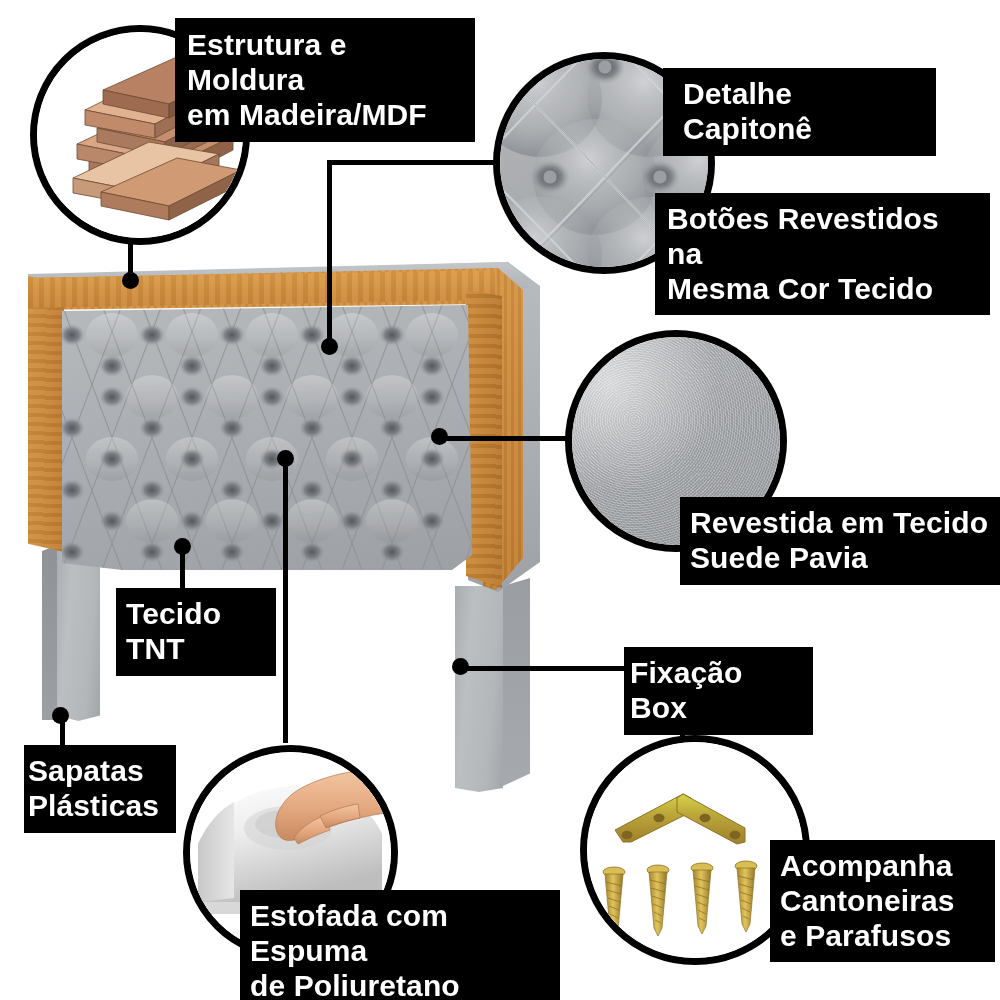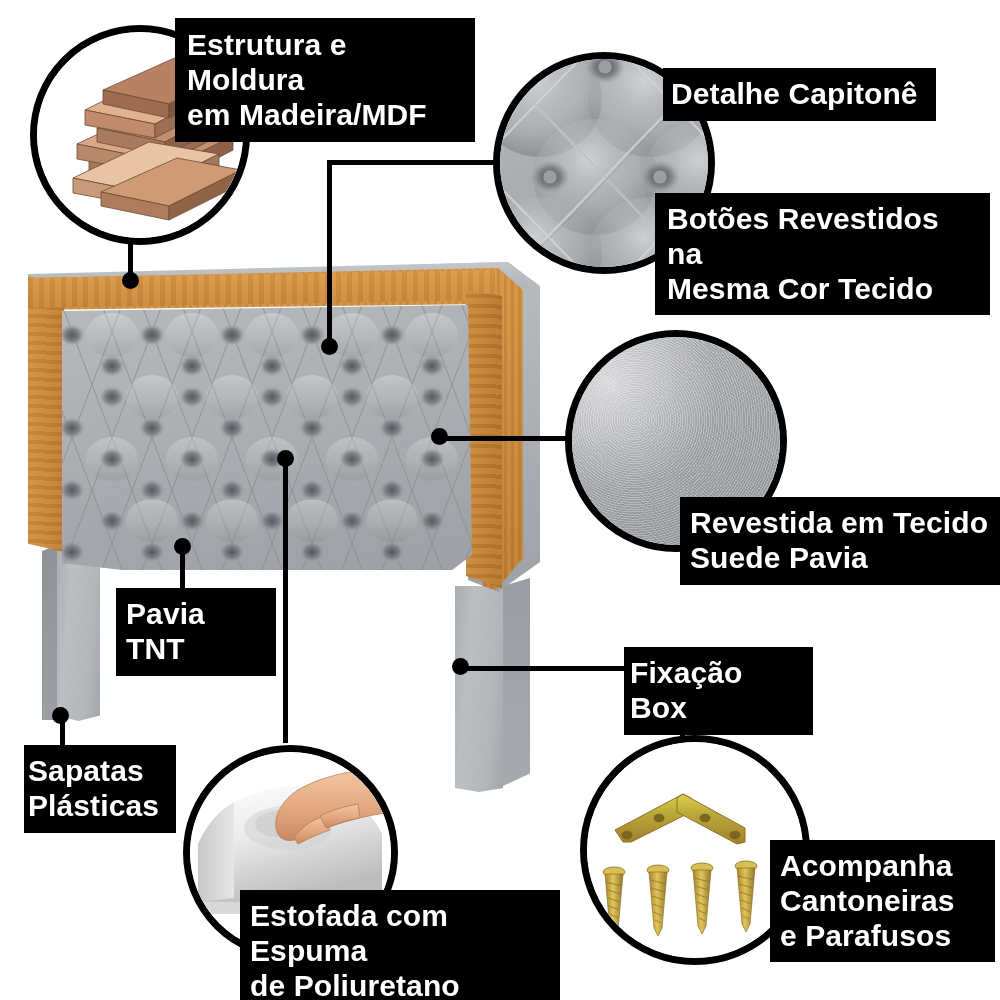--- a/index.html
+++ b/index.html
@@ -487,29 +487,29 @@
             </g>
           </g>
         </svg>
       </div>
     </div>
   </div>
 
   <div class="label-box lb-center" style="left:175px;top:18px;width:300px;padding:10px 12px;font-size:30px;">Estrutura e Moldura
 em Madeira/MDF</div>
 
-  <div class="label-box lb-center" style="left:663px;top:68px;width:273px;padding:9px 8px;font-size:30px;">Detalhe Capitonê</div>
+  <div class="label-box lb-center" style="left:663px;top:68px;width:273px;padding:9px 20px;font-size:30px;">Detalhe Capitonê</div>
 
   <div class="label-box lb-center" style="left:655px;top:193px;width:335px;padding:9px 12px;font-size:30px;">Botões Revestidos na
 Mesma Cor Tecido</div>
 
   <div class="label-box lb-center" style="left:664px;top:497px;width:325px;padding:9px 10px;font-size:30px;margin-left:16px;">Revestida em  Tecido
 Suede Pavia</div>
 
-  <div class="label-box lb-center" style="left:116px;top:588px;width:160px;padding:9px 10px;font-size:30px;">Pavia TNT</div>
+  <div class="label-box lb-center" style="left:116px;top:588px;width:160px;padding:9px 10px;font-size:30px;">Tecido TNT</div>
 
   <div class="label-box lb-center" style="left:24px;top:745px;width:152px;padding:9px 4px;font-size:30px;">Sapatas
 Plásticas</div>
 
   <div class="label-box lb-center" style="left:240px;top:890px;width:320px;padding:9px 10px;font-size:30px;">Estofada com Espuma
 de Poliuretano</div>
 
   <div class="label-box lb-center" style="left:624px;top:647px;width:189px;padding:9px 6px;font-size:30px;">Fixação Box</div>
 
   <div class="label-box lb-center" style="left:770px;top:840px;width:225px;padding:9px 10px;font-size:30px;">Acompanha

